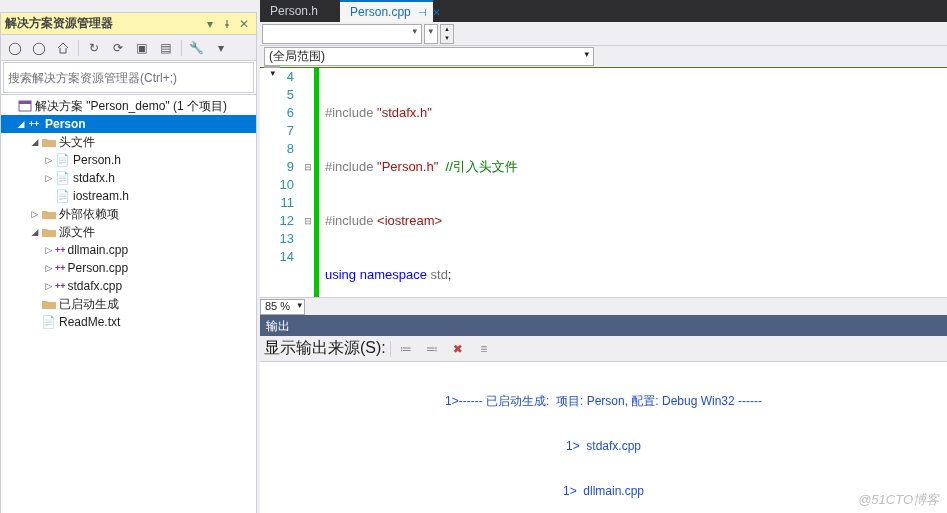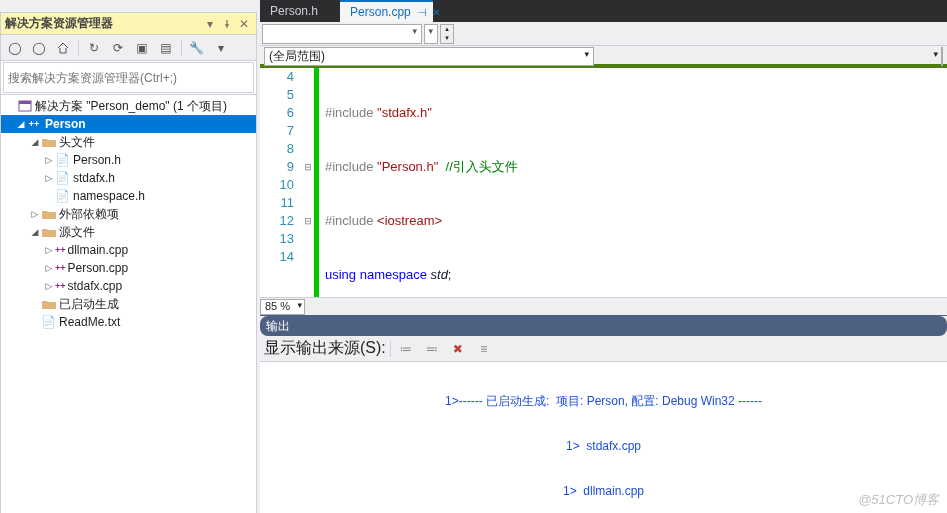--- a/index.html
+++ b/index.html
@@ -30,41 +30,41 @@
 .tab.inactive { background:#2d2d30; color:#ccced8; }
 .tab.active { background:#f5f5f5; color:#0e70c0; border-top:2px solid #0e70c0; }
 .tab .close { position:absolute; right:6px; font-size:10px; }
 
 .navbar { height:24px; background:#efeff2; border-bottom:1px solid #ccced8; display:flex; align-items:center; padding:2px; gap:2px; }
 .nav-dd { height:20px; border:1px solid #ababab; background:#fff; padding:0 18px 0 4px; position:relative; font-size:12px; }
 .nav-dd::after { content:"▾"; position:absolute; right:4px; top:1px; font-size:9px; color:#555; }
 .spinbtn { width:14px; height:20px; border:1px solid #ababab; display:flex; flex-direction:column; }
 .spinbtn div { flex:1; font-size:7px; display:flex; align-items:center; justify-content:center; }
 
-.scopebar { height:22px; border-bottom:4px solid #4d7c0f; display:flex; padding:1px 4px; }
+.scopebar { height:22px; border-bottom:1px solid #4d7c0f; display:flex; padding:1px 4px;flex-direction:column; }
 .scope-dd { flex:1; border:1px solid #ababab; background:#fff; height:19px; padding:0 4px; font-size:12px; position:relative; max-width:330px; }
 .scope-dd::after { content:"▾"; position:absolute; right:4px; top:1px; font-size:9px; }
 
 .editor-wrap { flex:1; display:flex; flex-direction:column; min-height:0; }
 .editor { flex:1; display:flex; background:#fff; overflow:hidden; font-family:Consolas,"Courier New",monospace; font-size:13px; min-height:0; }
 .gutter { width:42px; text-align:right; padding-right:8px; color:#2b91af; background:#fff; line-height:18px; }
 .gutter div { height:18px; }
 .fold-col { width:12px; background:#fff; line-height:18px; }
 .fold-col div { height:18px; color:#808080; font-size:9px; text-align:center; }
 .bar-col { width:5px; background:#00c800; }
 .code { flex:1; line-height:18px; padding-left:6px; white-space:pre; overflow:hidden; }
 .code div { height:18px; }
-.c-blue { color:#0000ff; } .c-red { color:#a31515; } .c-green { color:#008000; } .c-gray { color:#808080; } .c-key { color:#0f172a; font-style:italic; }
+.c-blue { color:#0000ff; } .c-red { color:#a31515; } .c-green { color:#008000; } .c-gray { color:#808080; } .c-key { color:#737373; }
 
 .zoom { height:18px; border-top:1px solid #ccced8; background:#efeff2; display:flex; align-items:center; }
 .zoom-dd { border:1px solid #ababab; background:#fff; height:16px; padding:0 14px 0 4px; font-size:11px; position:relative; }
 .zoom-dd::after { content:"▾"; position:absolute; right:2px; top:0; font-size:9px; }
 
 .output { height:198px; border-top:1px solid #4d6082; display:flex; flex-direction:column; }
-.out-hdr { height:20px; background:#4d6082; color:#fff; padding:8px 6px; display:flex; align-items:center; font-size:12px;border-radius:8px; }
+.out-hdr { height:20px; background:#4d6082; color:#fff; padding:8px 6px; display:flex; align-items:center; font-size:12px; }
 .out-tb { height:26px; background:#efeff2; border-bottom:1px solid #ccced8; display:flex; align-items:center; padding:0 4px; gap:4px; }
 .out-label { font-size:16px; }
 .out-dd { width:270px; height:20px; border:1px solid #ababab; background:#fff; padding:0 4px; position:relative; font-size:12px; }
 .out-dd::after { content:"▾"; position:absolute; right:4px; top:2px; font-size:9px; }
 .out-body { flex:1; background:#fff; font-family:SimSun,Consolas,monospace; font-size:12px; padding:2px 0; color:#1d4ed8; overflow:auto; white-space:pre; line-height:15px;text-align:center; }
 .out-btn { width:22px; height:22px; display:flex; align-items:center; justify-content:center; color:#888; }
 .out-sep { width:1px; height:16px; background:#ccced8; }
 
 .watermark { position:absolute; right:8px; bottom:4px; color:#bfbfbf; font-size:13px; font-style:italic; }
 svg { display:block; }
@@ -136,21 +136,21 @@
         <span>Person.h</span>
       </div>
     <div class="tree-row ind3">
         <span class="tree-exp">▷</span>
         <span class="tree-icon">📄</span>
         <span>stdafx.h</span>
       </div>
     <div class="tree-row ind3">
         <span class="tree-exp"></span>
         <span class="tree-icon">📄</span>
-        <span>namespace.h</span>
+        <span>iostream.h</span>
       </div>
     <div class="tree-row ind2">
       <span class="tree-exp">▷</span>
         <span class="tree-icon">
           <svg width="14" height="11">
             <path d="M0 2h5l1 1h8v7H0z" fill="#dcb67a"></path>
           </svg>
         </span>
       <span>外部依赖项</span>
     </div>

